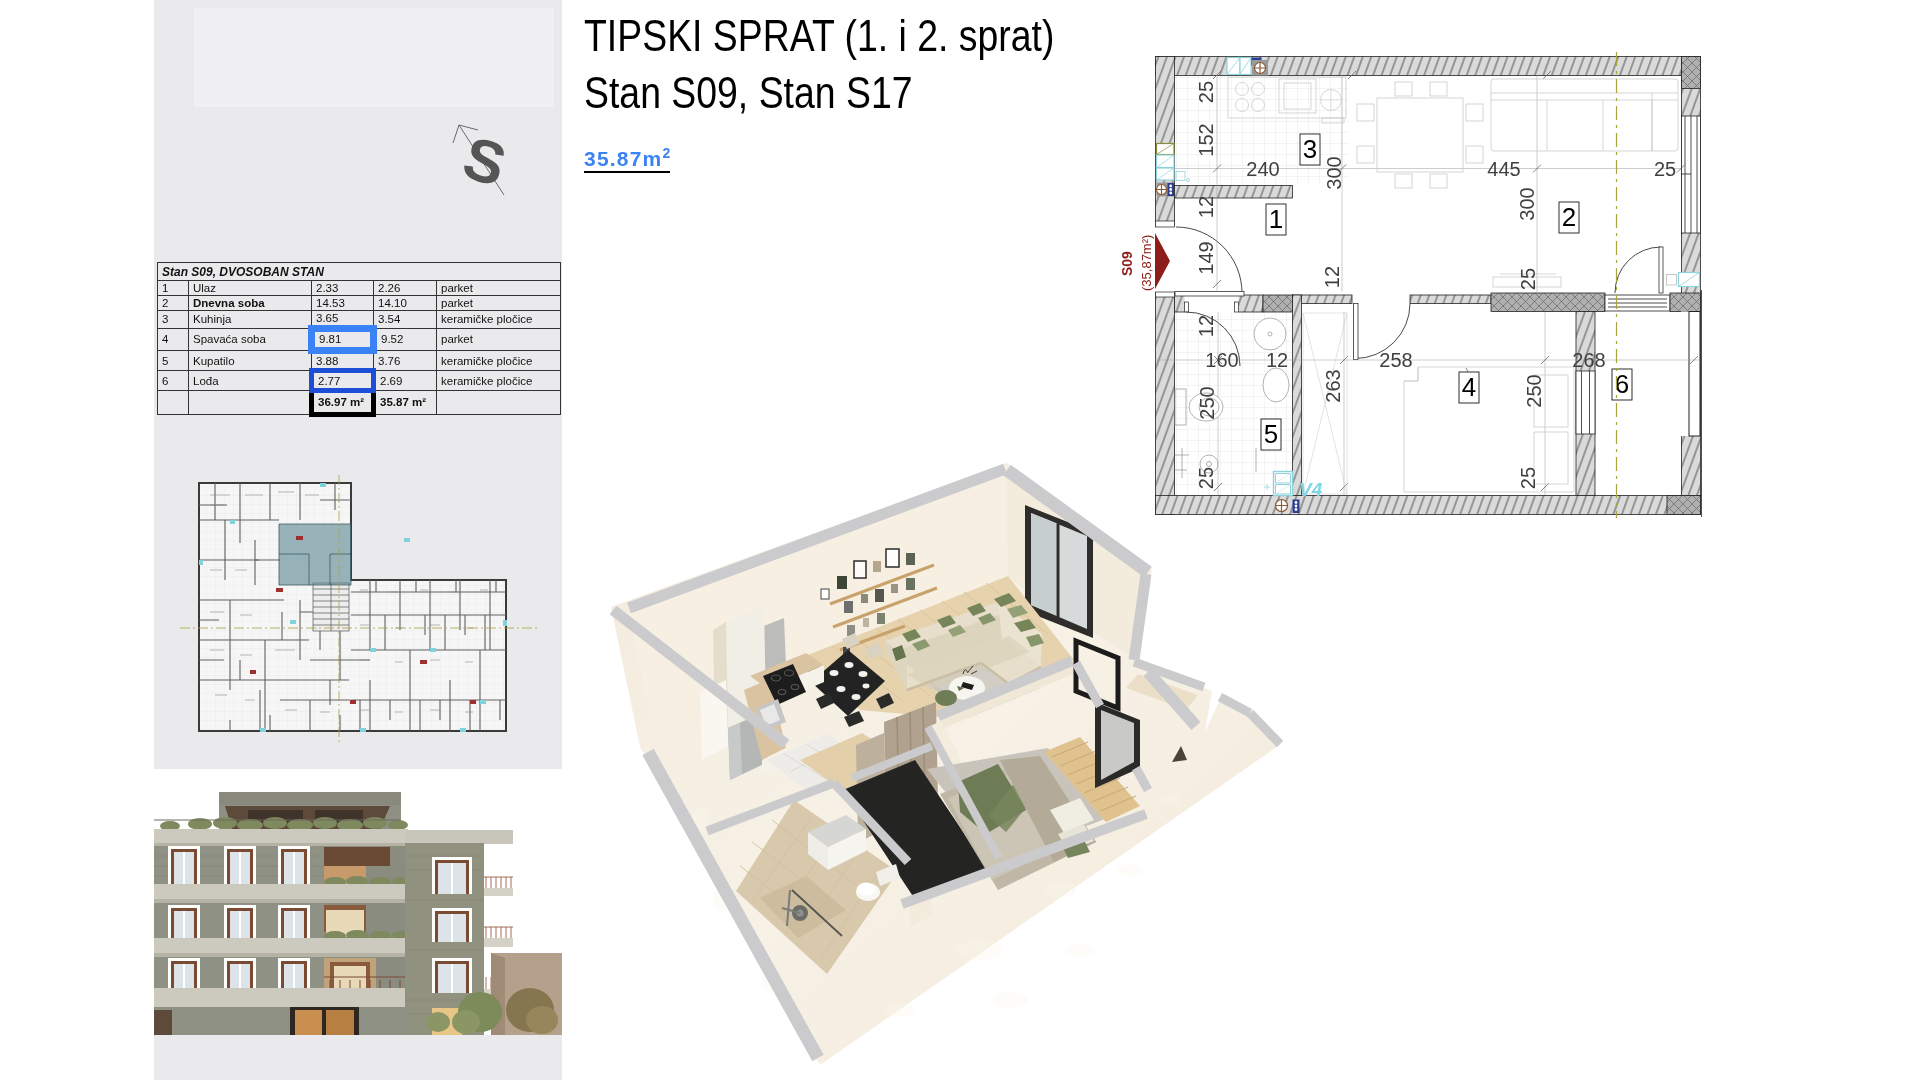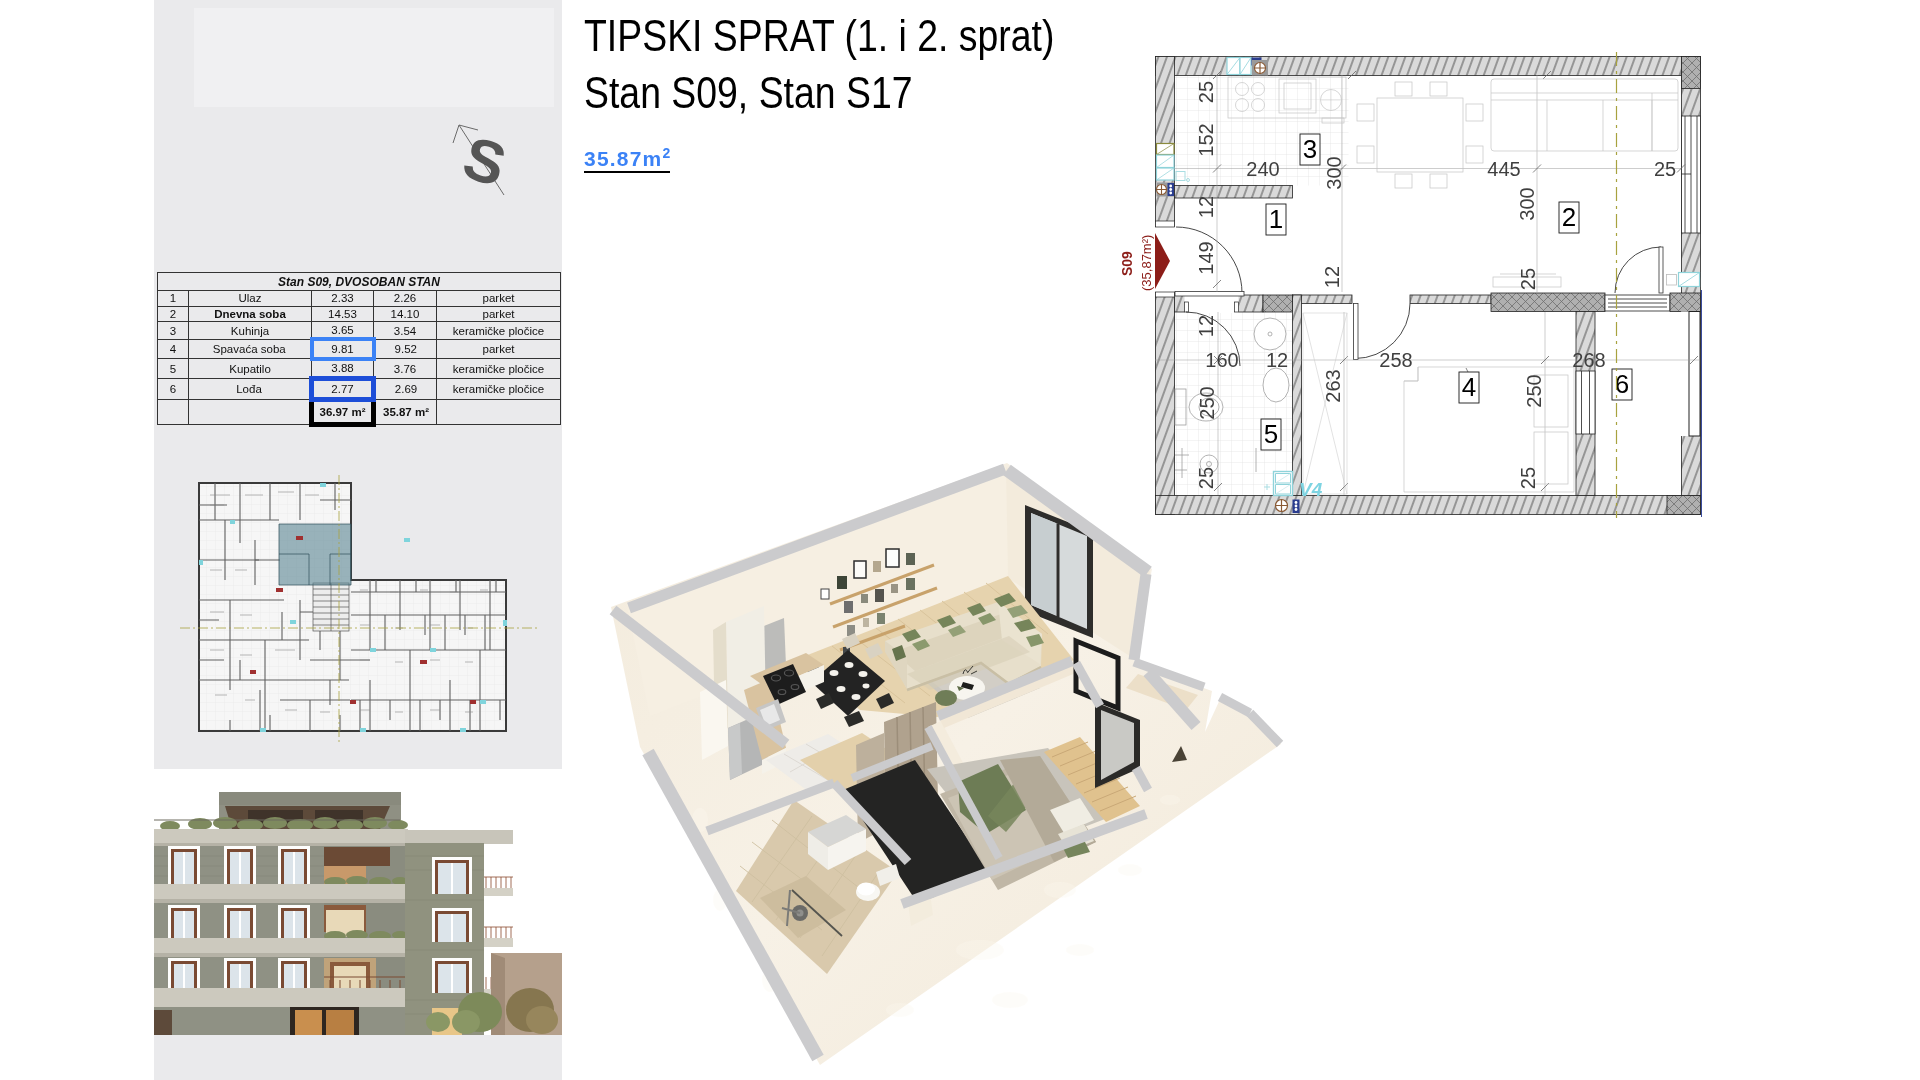--- a/index.html
+++ b/index.html
@@ -18,21 +18,21 @@
 
   <g stroke="#6a6a6a" stroke-width="1" fill="none">
     <line x1="84" y1="105" x2="39" y2="35"></line>
     <path d="M39 35 L33 53"></path>
     <path d="M39 35 L58 40"></path>
   </g>
 
   <text x="44" y="92" font-size="60" font-weight="bold" fill="#555555" transform="rotate(17 64 74)">S</text>
 </svg>
 
-<div class="abs" style="left:157px;top:272px;width:404px;height:155px;text-align:center;">
+<div class="abs" style="left:157px;top:262px;width:404px;height:155px;">
 <table style="border-collapse:collapse;width:100%;height:100%;font-size:11.5px;color:#111;">
 
   <tbody>
         <tr style="height:18px;">
           <td colspan="5" style="border:1.2px solid #333;padding:0 4px;font-weight:bold;font-style:italic;font-size:12px;">Stan S09, DVOSOBAN STAN</td>
         </tr>
 
   <tr>
           <td style="border:1px solid #333;width:31px;padding:0 4px;">1</td>
           <td style="border:1px solid #333;width:123px;padding:0 4px;">Ulaz</td>
@@ -53,21 +53,21 @@
           <td style="border:1px solid #333;padding:0 4px;">3</td>
           <td style="border:1px solid #333;padding:0 4px;">Kuhinja</td>
           <td style="border:1px solid #333;padding:0 4px;">3.65</td>
           <td style="border:1px solid #333;padding:0 4px;">3.54</td>
           <td style="border:1px solid #333;padding:0 4px;">keramičke pločice</td>
         </tr>
 
   <tr>
           <td style="border:1px solid #333;padding:0 4px;">4</td>
           <td style="border:1px solid #333;padding:0 4px;">Spavaća soba</td>
-          <td style="border:4px solid #3b82f6;padding:0 4px;">9.81</td>
+          <td style="border:7px solid #3b82f6;padding:0 4px;">9.81</td>
           <td style="border:1px solid #333;padding:0 4px;">9.52</td>
           <td style="border:1px solid #333;padding:0 4px;">parket</td>
         </tr>
 
   <tr>
           <td style="border:1px solid #333;padding:0 4px;">5</td>
           <td style="border:1px solid #333;padding:0 4px;">Kupatilo</td>
           <td style="border:1px solid #333;padding:0 4px;">3.88</td>
           <td style="border:1px solid #333;padding:0 4px;">3.76</td>
           <td style="border:1px solid #333;padding:0 4px;">keramičke pločice</td>

